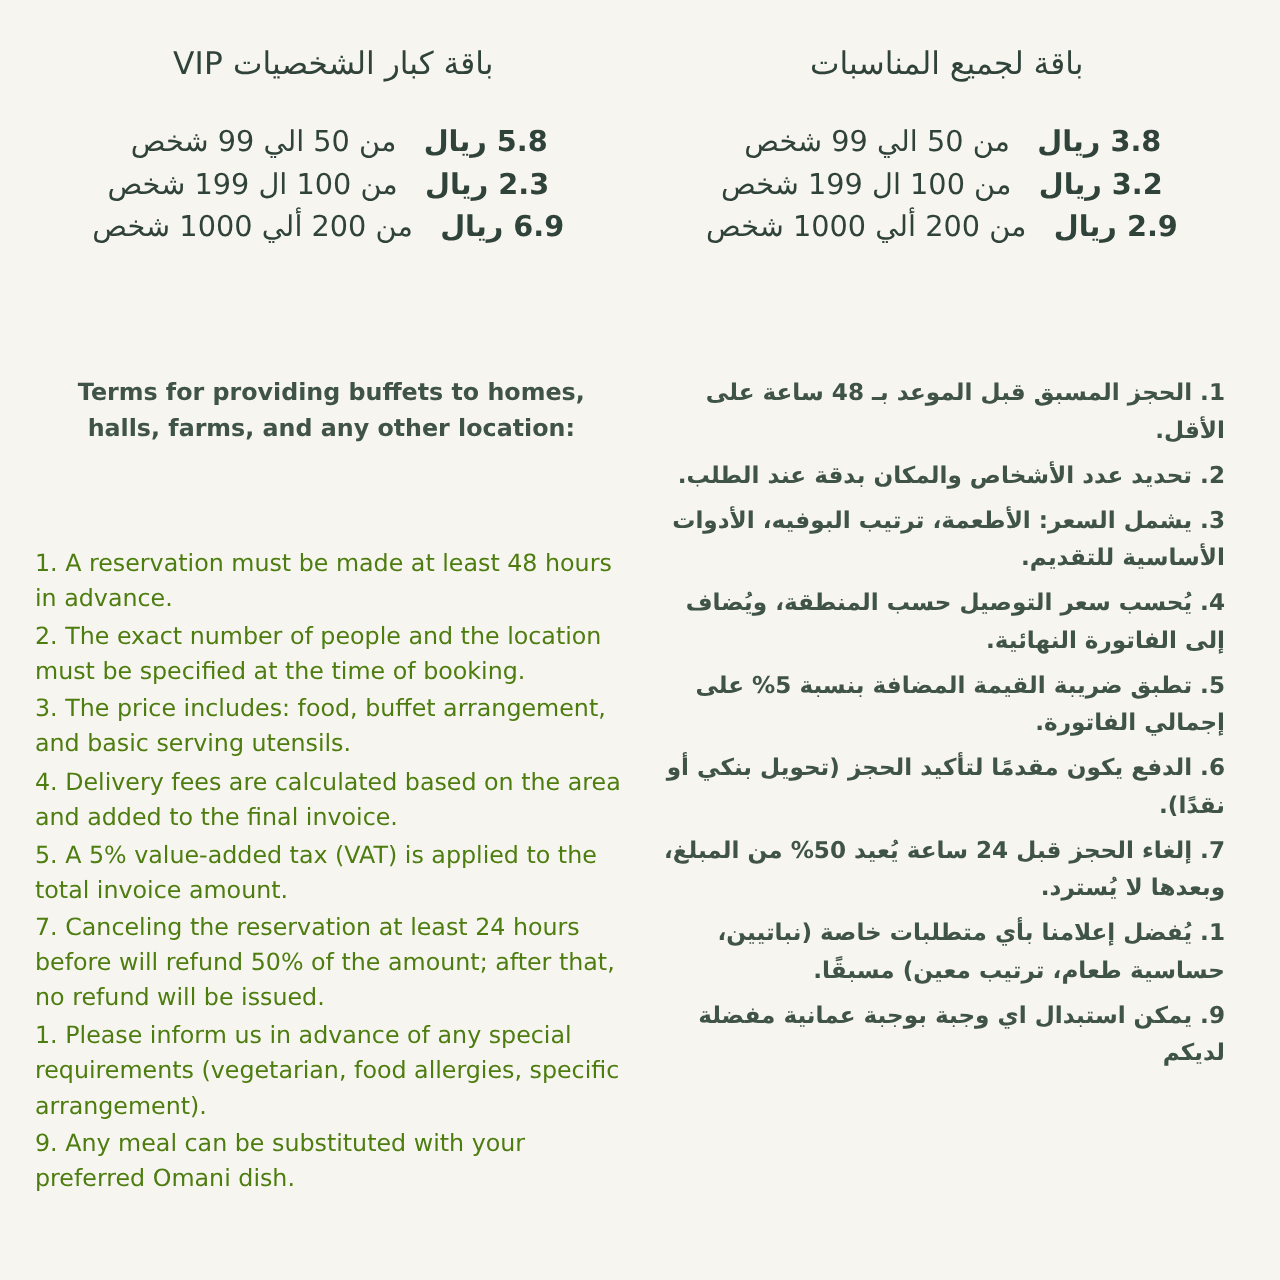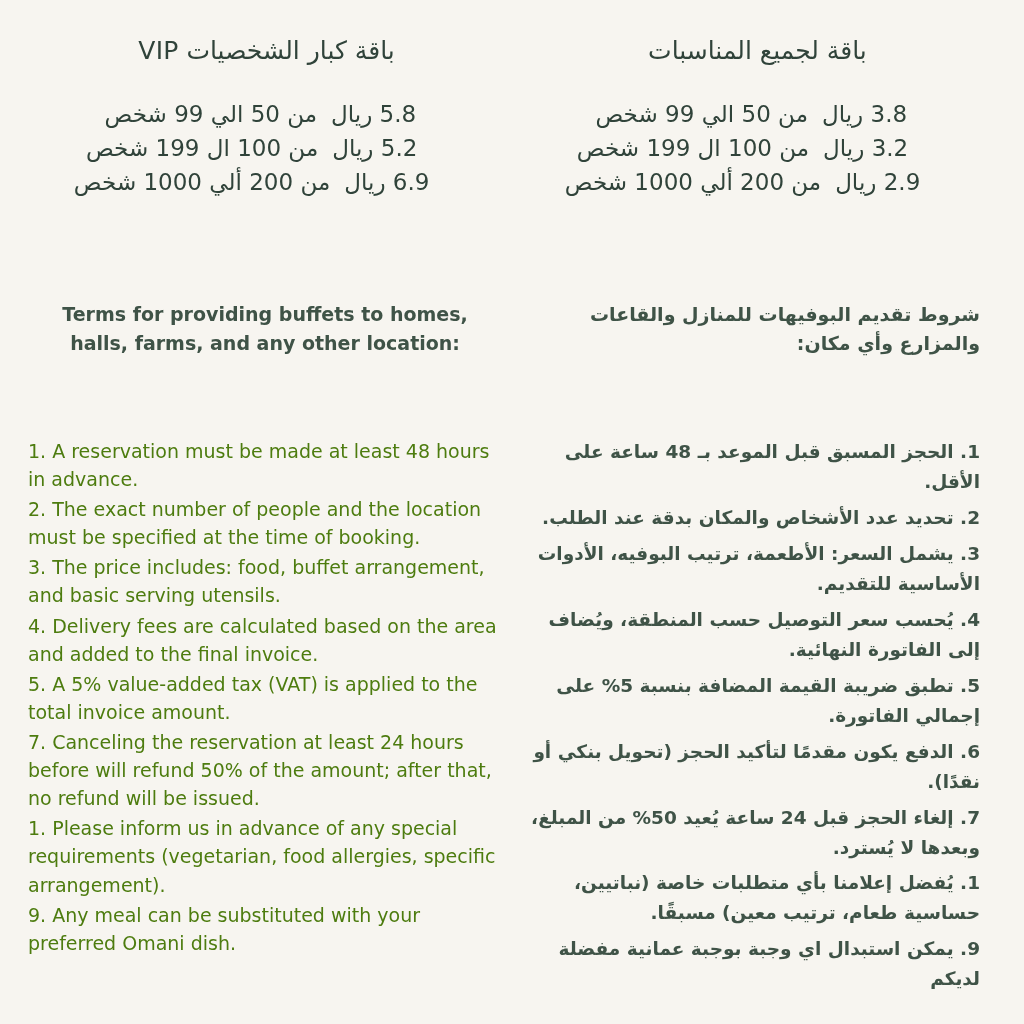--- a/index.html
+++ b/index.html
@@ -52,21 +52,21 @@
     display: flex;
     flex-direction: row;
     justify-content: center;
     align-items: baseline;
     gap: 14px;
     font-size: 23px;
     color: #30433a;
     white-space: nowrap;
   }
   .tier-range { min-width: 230px; text-align: right; }
-  .tier-price { min-width: 115px; text-align: left; }
+  .tier-price { min-width: 115px; text-align: center; font-weight: bold; }
 
   
   .terms-wrap {
     position: absolute;
     top: 300px;
     left: 0;
     right: 0;
     padding: 0 14px;
     box-sizing: border-box;
     display: flex;
@@ -130,21 +130,21 @@
   <div class="packages">
 
     <div class="package">
       <div class="package-title">باقة كبار الشخصيات VIP</div>
       <div class="tier-list">
         <div class="tier">
           <span class="tier-price">5.8   ريال</span>
           <span class="tier-range">من 50 الي 99 شخص</span>
         </div>
         <div class="tier">
-          <span class="tier-price">5.2  ريال</span>
+          <span class="tier-price">2.3  ريال</span>
           <span class="tier-range">من 100 ال 199 شخص</span>
         </div>
         <div class="tier">
           <span class="tier-price">6.9 ريال</span>
           <span class="tier-range">من 200 ألي 1000 شخص</span>
         </div>
       </div>
     </div>
 
     <div class="package">
@@ -176,21 +176,20 @@
         <li>3. The price includes: food, buffet arrangement, and basic serving utensils.</li>
         <li>4. Delivery fees are calculated based on the area and added to the final invoice.</li>
         <li>5. A 5% value-added tax (VAT) is applied to the total invoice amount.</li>
         <li>7. Canceling the reservation at least 24 hours before will refund 50% of the amount; after that, no refund will be issued.</li>
         <li>1. Please inform us in advance of any special requirements (vegetarian, food allergies, specific arrangement).</li>
         <li>9. Any meal can be substituted with your preferred Omani dish.</li>
       </ul>
     </div>
 
     <div class="terms-col ar">
-      <div class="terms-heading">شروط تقديم البوفيهات للمنازل والقاعات والمزارع وأي مكان:</div>
       <ul class="terms-list">
         <li>1. الحجز المسبق قبل الموعد بـ 48 ساعة على الأقل.</li>
         <li>2. تحديد عدد الأشخاص والمكان بدقة عند الطلب.</li>
         <li>3. يشمل السعر: الأطعمة، ترتيب البوفيه، الأدوات الأساسية للتقديم.</li>
         <li>4. يُحسب سعر التوصيل حسب المنطقة، ويُضاف إلى الفاتورة النهائية.</li>
         <li>5. تطبق ضريبة القيمة المضافة بنسبة 5% على إجمالي الفاتورة.</li>
         <li>6. الدفع يكون مقدمًا لتأكيد الحجز (تحويل بنكي أو نقدًا).</li>
         <li>7. إلغاء الحجز قبل 24 ساعة يُعيد 50% من المبلغ، وبعدها لا يُسترد.</li>
         <li>1. يُفضل إعلامنا بأي متطلبات خاصة (نباتيين، حساسية طعام، ترتيب معين) مسبقًا.</li>
         <li>9. يمكن استبدال اي وجبة بوجبة عمانية مفضلة لديكم</li>

